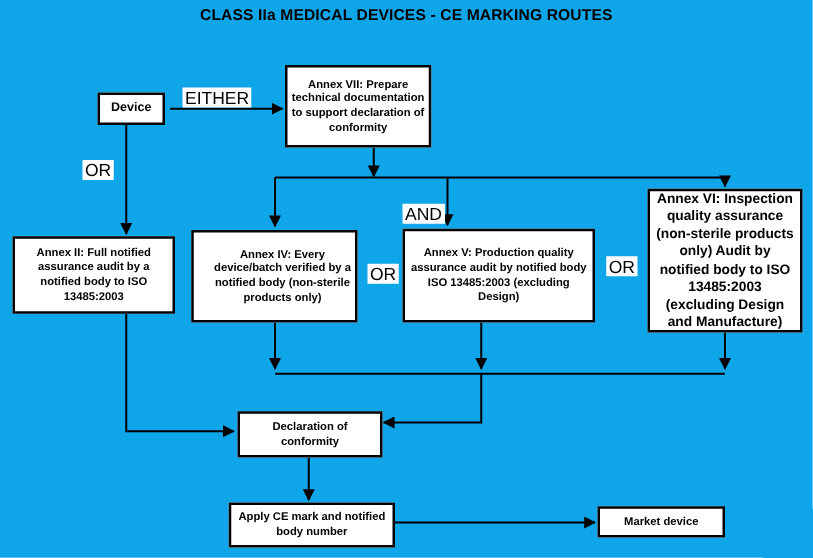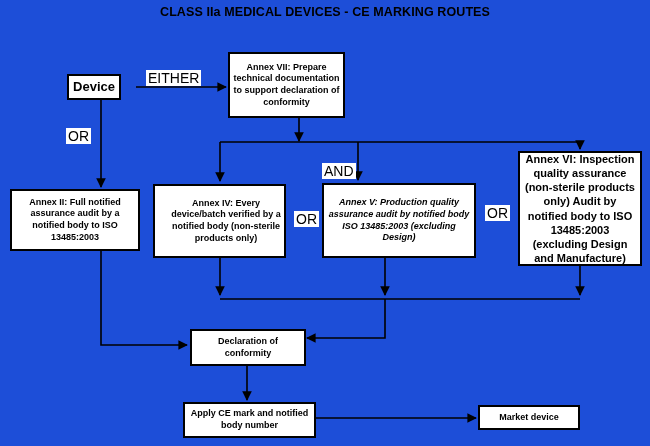--- a/index.html
+++ b/index.html
@@ -11,21 +11,21 @@
     width: 650px;
     height: 446px;
     font-family: "Liberation Sans", sans-serif;
     overflow: hidden;
     position: relative;
   }
   #stage {
     position: relative;
     width: 650px;
     height: 446px;
-    background: #1d4ed8;
+    background: #0ea5e9;
   }
   #title {
     position: absolute;
     left: 0;
     top: 5px;
     width: 650px;
     text-align: center;
     font-size: 12.5px;
     font-weight: bold;
     color: #000000;
@@ -106,37 +106,37 @@
       <path d="M 385 299 L 385 338 L 307 338" marker-end="url(#arrow)"></path>
 
       <path d="M 101 251 L 101 345 L 187 345" marker-end="url(#arrow)"></path>
 
       <path d="M 247 366 L 247 400" marker-end="url(#arrow)"></path>
 
       <path d="M 316 418 L 476 418" marker-end="url(#arrow)"></path>
     </g>
   </svg>
 
-  <div class="node" style="left:67px; top:74px; width:54px; height:26px; font-size:13px;">
+  <div class="node" style="left:78px; top:74px; width:54px; height:26px; font-size:10px;">
     <span>Device</span>
   </div>
 
   <div class="node" style="left:228px; top:52px; width:117px; height:66px; font-size:9px;">
     <span>Annex VII: Prepare technical documentation to support declaration of conformity</span>
   </div>
 
   <div class="node" style="left:10px; top:189px; width:130px; height:62px; font-size:9px;">
     <span>Annex II: Full notified assurance audit by a notified body to ISO 13485:2003</span>
   </div>
 
   <div class="node" style="left:153px; top:184px; width:133px; height:74px; font-size:9px;padding-left:16px;">
     <span>Annex IV: Every device/batch verified by a notified body (non-sterile products only)</span>
   </div>
 
-  <div class="node" style="left:322px; top:183px; width:154px; height:75px; font-size:9px;font-style:italic;">
+  <div class="node" style="left:322px; top:183px; width:154px; height:75px; font-size:9px;">
     <span>Annex V: Production quality assurance audit by notified body ISO 13485:2003 (excluding Design)</span>
   </div>
 
   <div class="node" style="left:518px; top:151px; width:124px; height:115px; font-size:11px;">
     <span>Annex VI: Inspection quality assurance (non-sterile products only) Audit by notified body to ISO 13485:2003 (excluding Design and Manufacture)</span>
   </div>
 
   <div class="node" style="left:190px; top:329px; width:116px; height:37px; font-size:9px;">
     <span>Declaration of conformity</span>
   </div>

